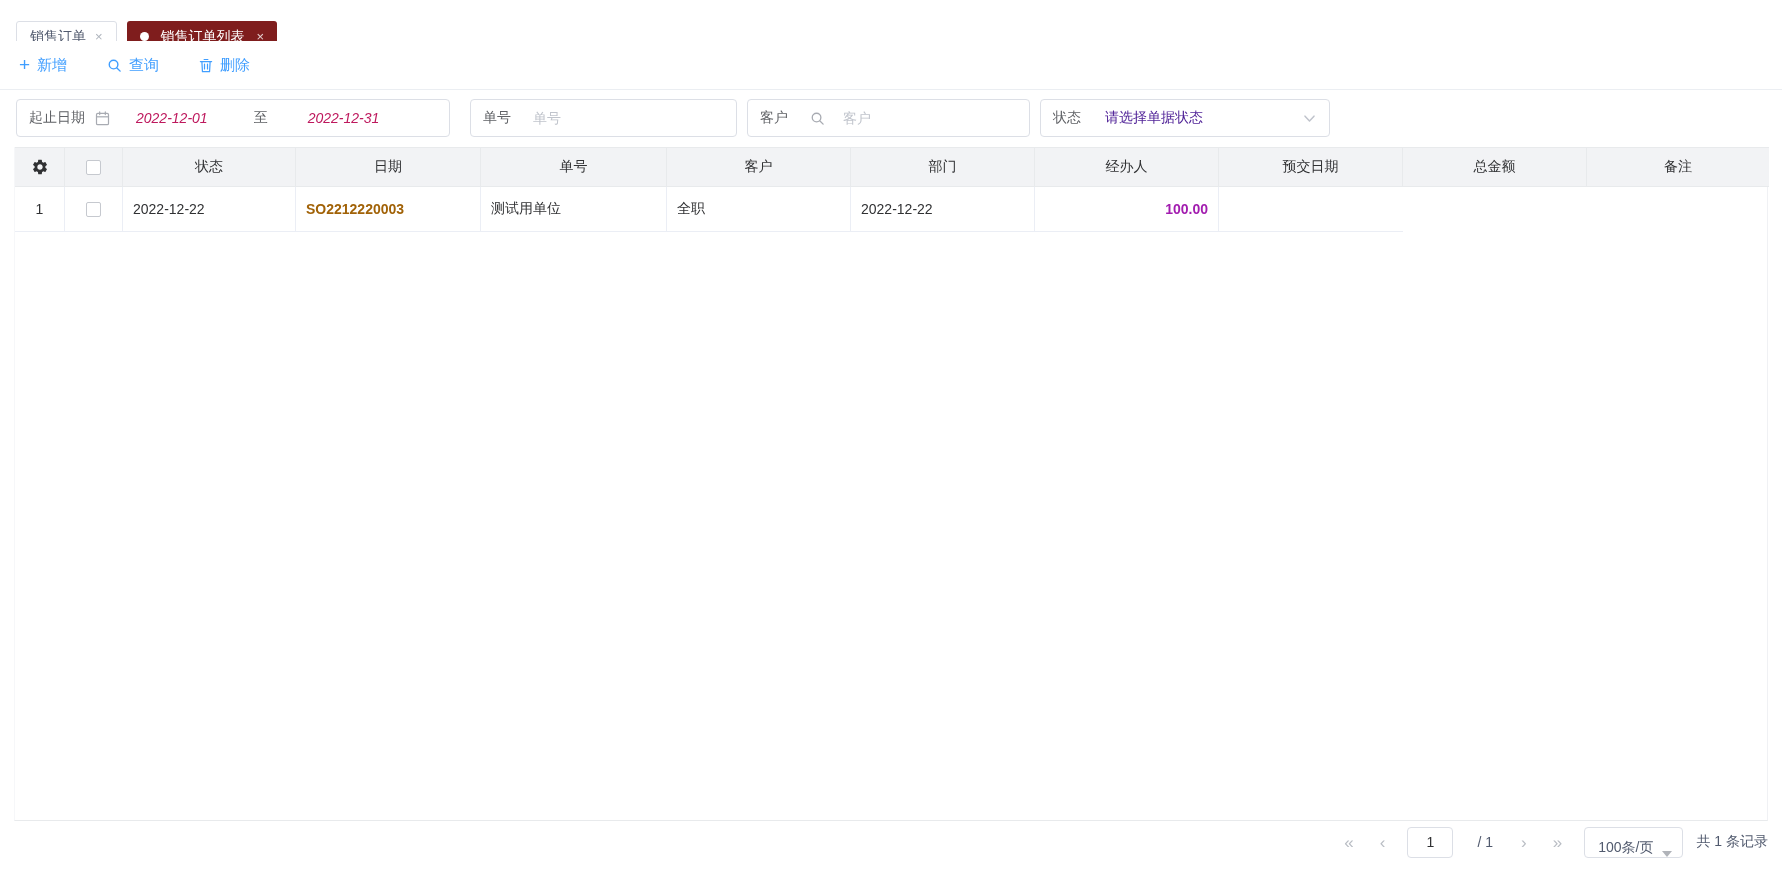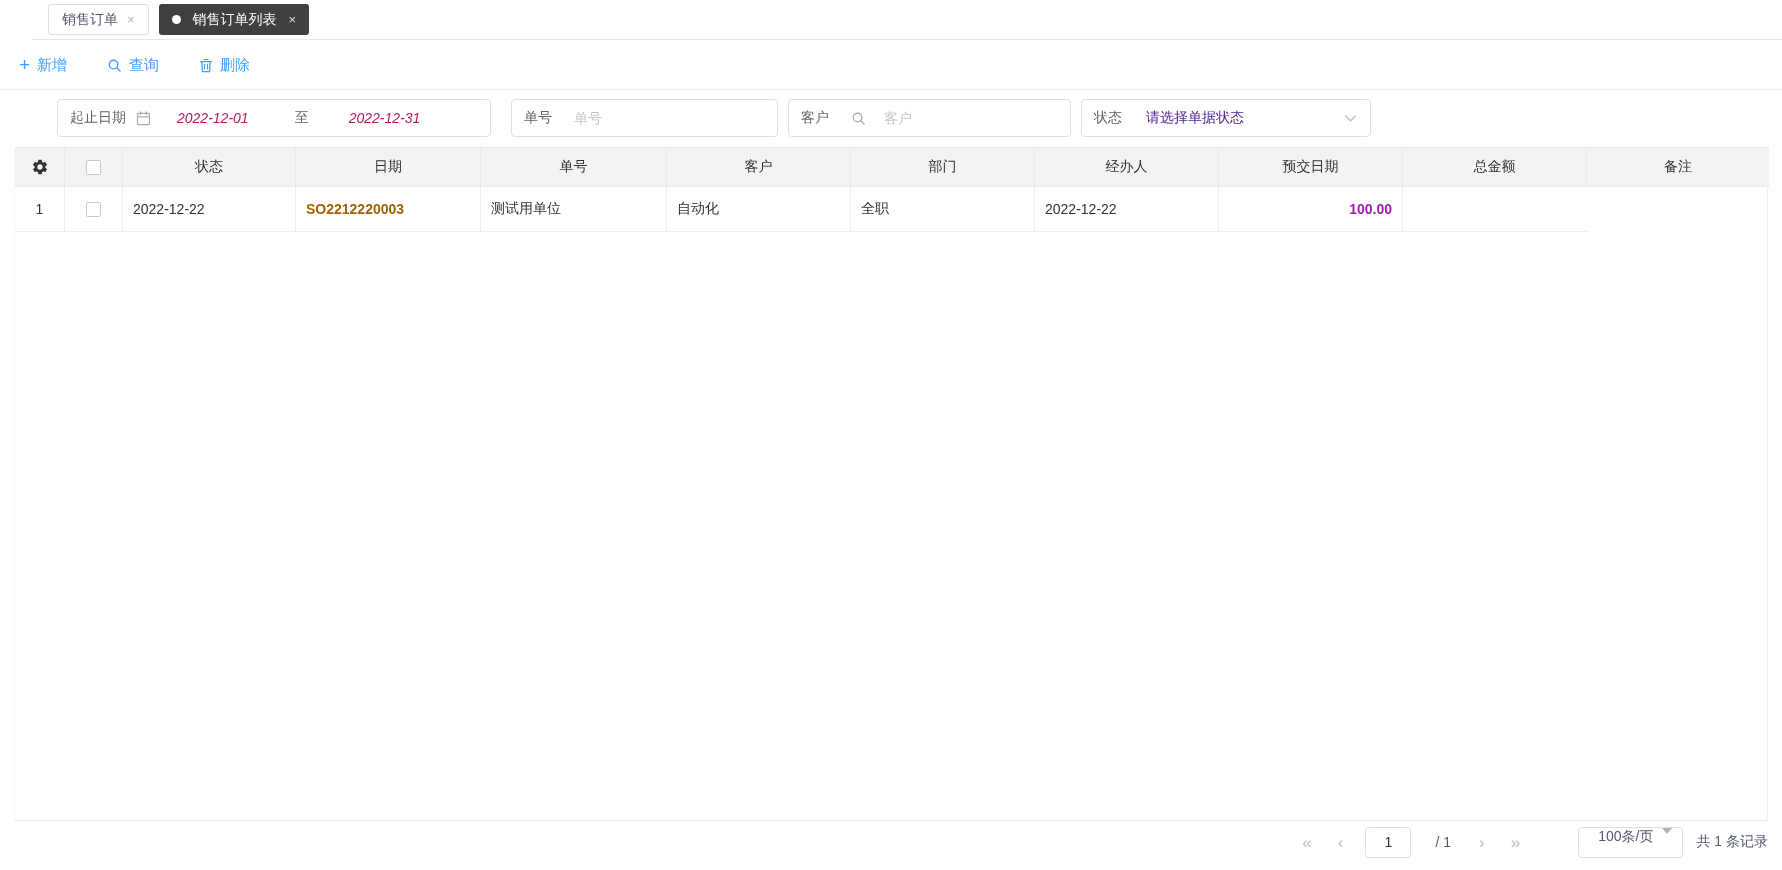--- a/index.html
+++ b/index.html
@@ -4,43 +4,43 @@
 <style>
   * { margin:0; padding:0; box-sizing:border-box; }
   html,body { background:#fff; }
   #app {
     position:relative; width:1782px; height:870px; background:#fff;
     font-family:"Liberation Sans","DejaVu Sans",sans-serif; font-size:14px; color:#303133;
     overflow:hidden;
   }
 
   
-  .tabbar { position:absolute; top:0; left:0; right:0; height:40px;
+  .tabbar { position:absolute; top:17px; left:0; right:0; height:40px;
     border-bottom:1px solid #e4e7eb; display:flex; align-items:center;
-    padding-left:16px; gap:10px; background:#fff;margin-left:32px; }
+    padding-left:16px; gap:10px; background:#fff; }
   .tab { height:31px; display:inline-flex; align-items:center; gap:9px;
     padding:0 13px; border-radius:3px; cursor:pointer; }
   .tab.inactive { background:#fff; border:1px solid #dcdfe6; color:#515a6e; }
-  .tab.active { background:#404040; color:#fff;gap:12px; }
+  .tab.active { background:#7f1d1d; color:#fff;gap:12px; }
   .tab .dot { width:9px; height:9px; border-radius:50%; background:#fff; }
   .tab .close { font-size:13px; line-height:1; opacity:.8; cursor:pointer; }
   .tab.inactive .close { color:#9aa1ab; }
 
   
   .toolbar { position:absolute; top:41px; left:0; right:0; height:49px;
     display:flex; align-items:center; padding-left:19px; gap:40px;
     border-bottom:1px solid #ebeef2; background:#fff; }
   .tbtn { color:#409eff; display:inline-flex; align-items:center; gap:7px;
     font-size:15px; cursor:pointer; }
   .tbtn .plus { font-size:19px; line-height:1; font-weight:400; margin-top:-2px; }
   .tbtn svg { display:block; }
 
   
   .filters { position:absolute; top:90px; left:0; right:0; height:56px;
-    display:flex; align-items:center; padding-left:16px; background:#fff;margin-left:41px; }
+    display:flex; align-items:center; padding-left:16px; background:#fff; }
   .fbox { height:38px; border:1px solid #dcdfe6; border-radius:4px;
     display:flex; align-items:center; padding:0 12px; background:#fff; }
   .flabel { color:#606266; white-space:nowrap; }
   .fvalue { color:#be185d; white-space:nowrap;font-style:italic; }
   .fph { color:#4c1d95; white-space:nowrap; }
   .fbox input { border:none; outline:none; flex:1; min-width:0; font-size:14px;
     color:#606266; font-family:inherit; background:transparent; }
   .fbox input::placeholder { color:#c0c4cc; }
   .icon-gray { color:#a8abb2; display:inline-flex; }
   .box-date  { width:434px; margin-right:20px; }
@@ -78,22 +78,22 @@
   .pagination { position:absolute; right:14px; bottom:8px; height:40px;
     display:flex; align-items:center; }
   .pg-arrow { color:#b9bdc4; font-size:17px; cursor:pointer; padding:0 4px;
     user-select:none; line-height:1; }
   .pg-gap { width:18px; }
   .pg-input { width:46px; height:31px; border:1px solid #dcdfe6; border-radius:4px;
     text-align:center; font-size:14px; color:#303133; outline:none;
     font-family:inherit; background:#fff; }
   .pg-total-pages { color:#515a6e; margin:0 6px; white-space:nowrap; }
   .pg-size { height:31px; border:1px solid #dcdfe6; border-radius:4px;
-    display:inline-flex; align-items:flex-start; padding:0 10px 0 19px; gap:9px;
-    color:#515a6e; cursor:pointer; background:#fff; white-space:nowrap;margin-left:36px; }
+    display:inline-flex; align-items:flex-end; padding:0 10px 0 13px; gap:9px;
+    color:#515a6e; cursor:pointer; background:#fff; white-space:nowrap; }
   .caret-down { width:0; height:0; border-left:5px solid transparent;
     border-right:5px solid transparent; border-top:6px solid #b0b3b9; }
   .pg-records { color:#515a6e; margin-left:13px; white-space:nowrap; }
 </style>
 </head>
 <body>
 
 <div id="app">
 
   <div class="tabbar">
@@ -202,21 +202,20 @@
     <div class="tgrid">
       <div class="td center">1</div>
       <div class="td center">
         <span class="checkbox"></span>
       </div>
       <div class="td">2022-12-22</div>
       <div class="td">
         <span class="order-link">SO2212220003</span>
       </div>
       <div class="td">测试用单位</div>
-      <div class="td">自动化</div>
       <div class="td">全职</div>
       <div class="td">2022-12-22</div>
       <div class="td right">
         <span class="amount">100.00</span>
       </div>
       <div class="td"></div>
     </div>
   </div>
 
   <div class="pagination">

